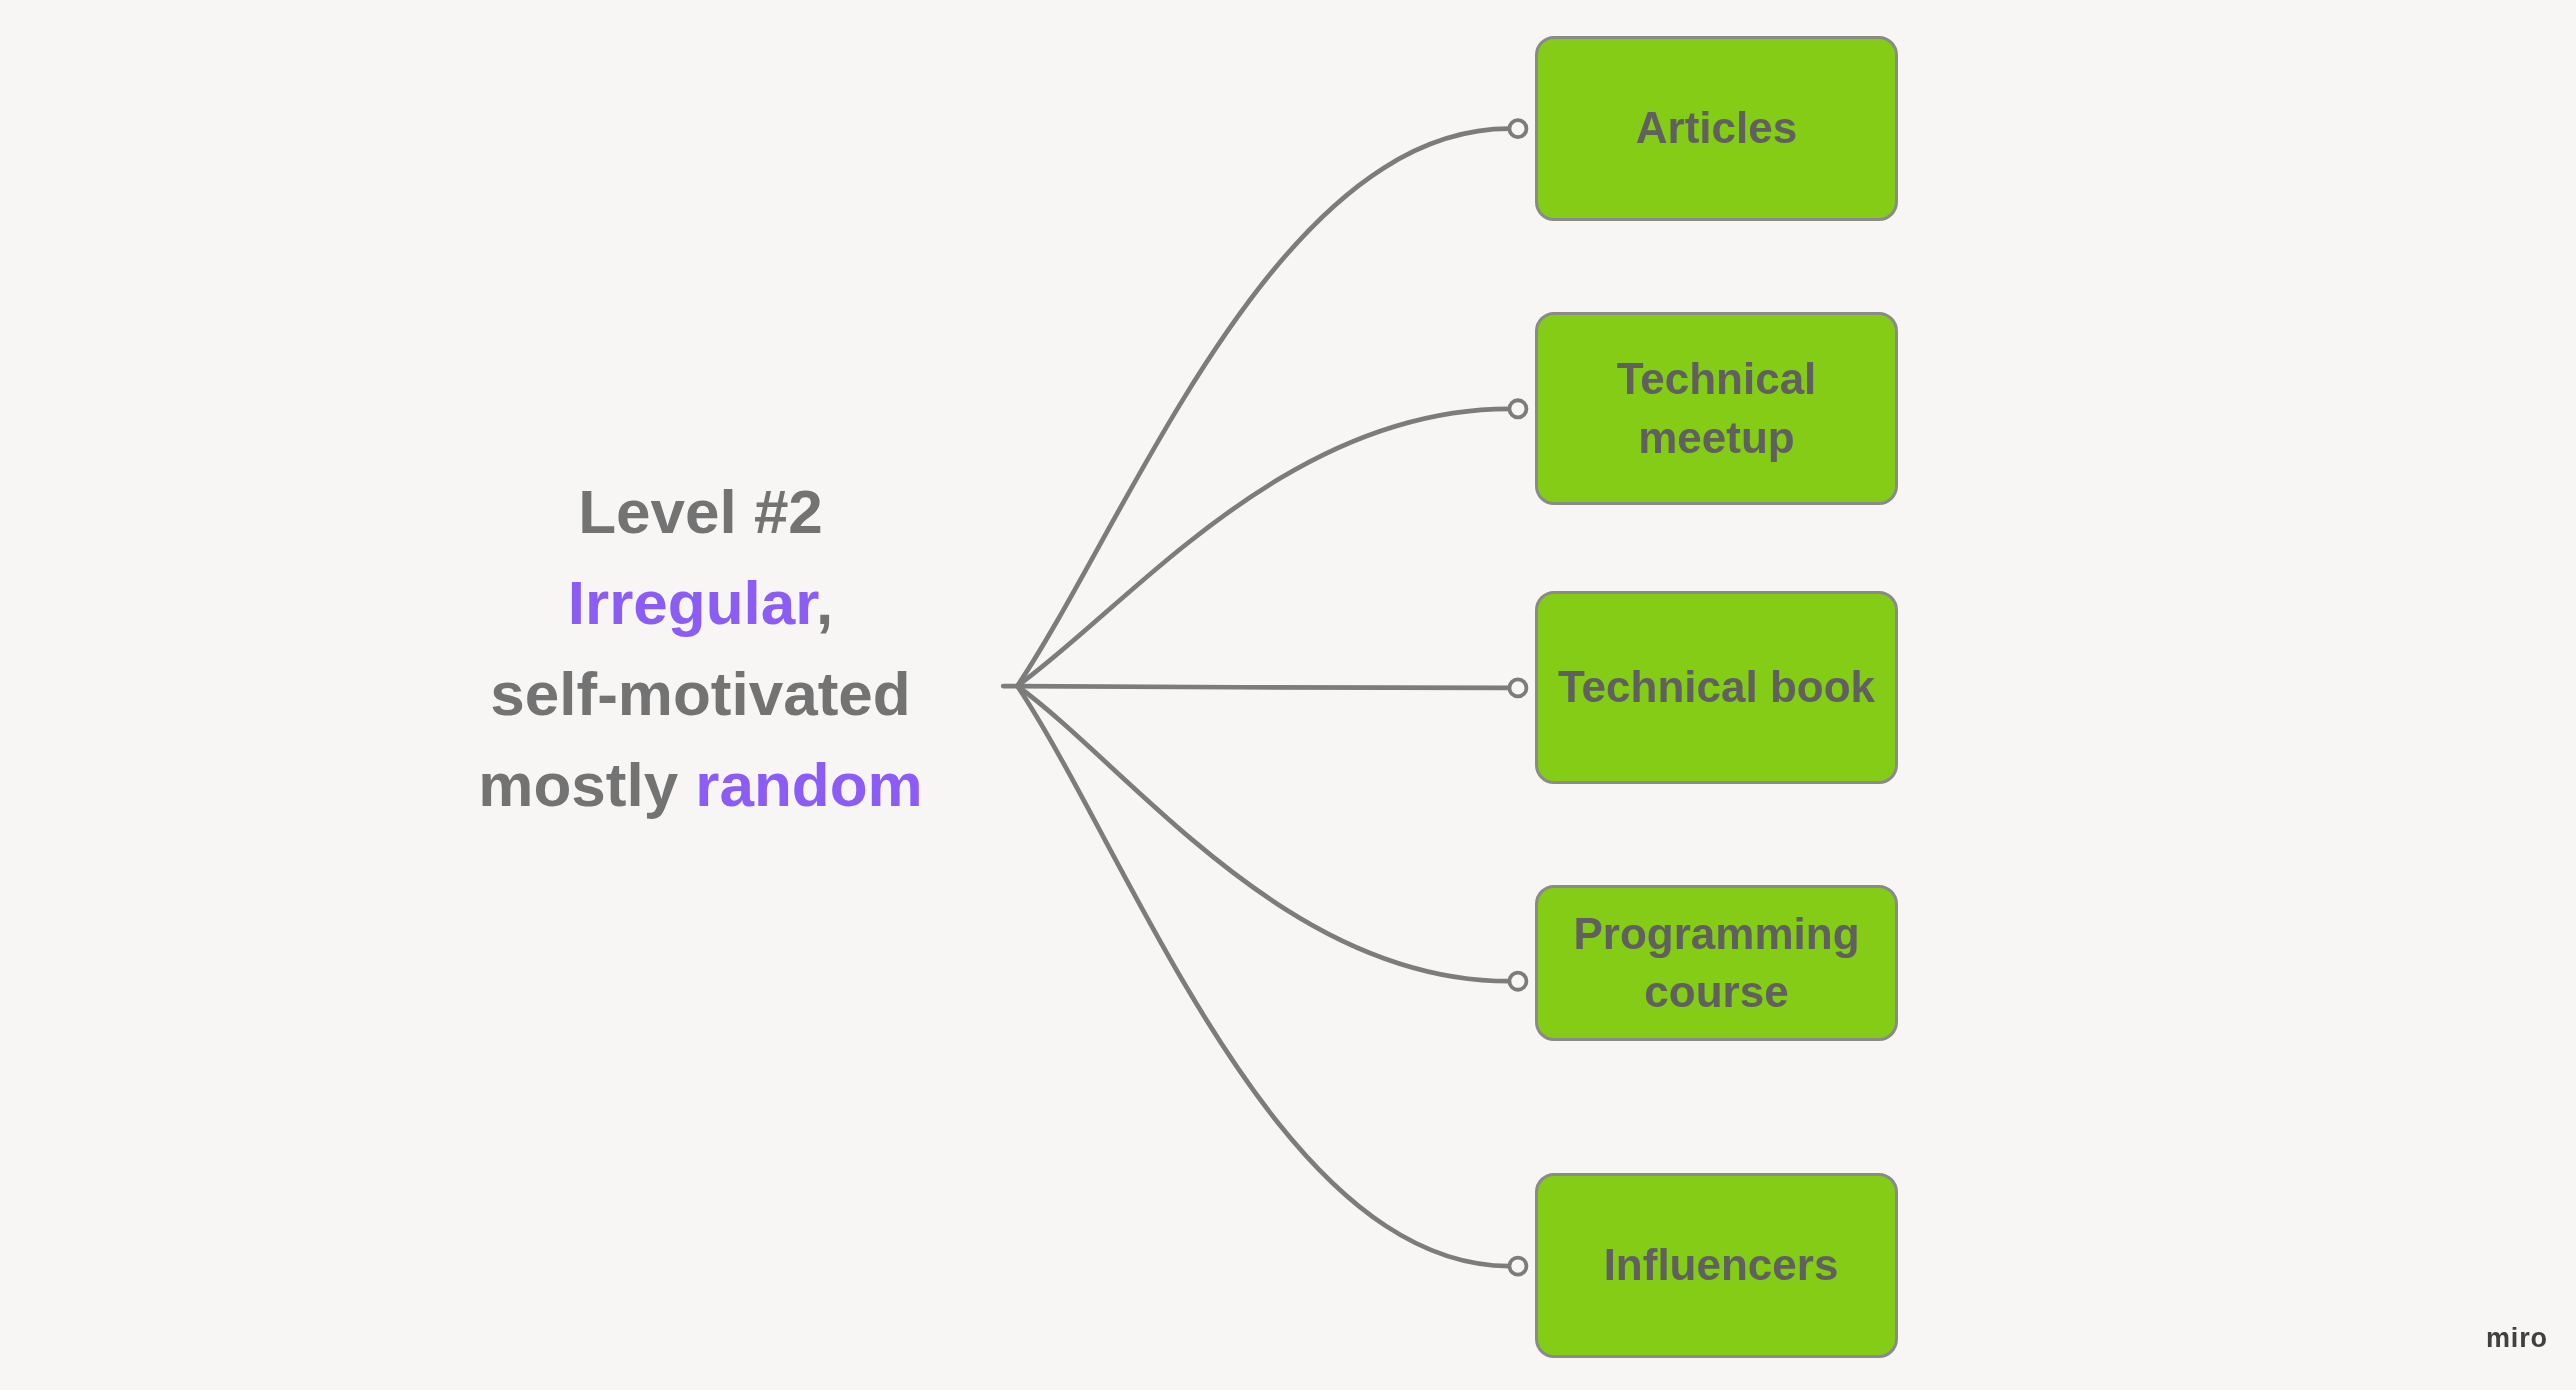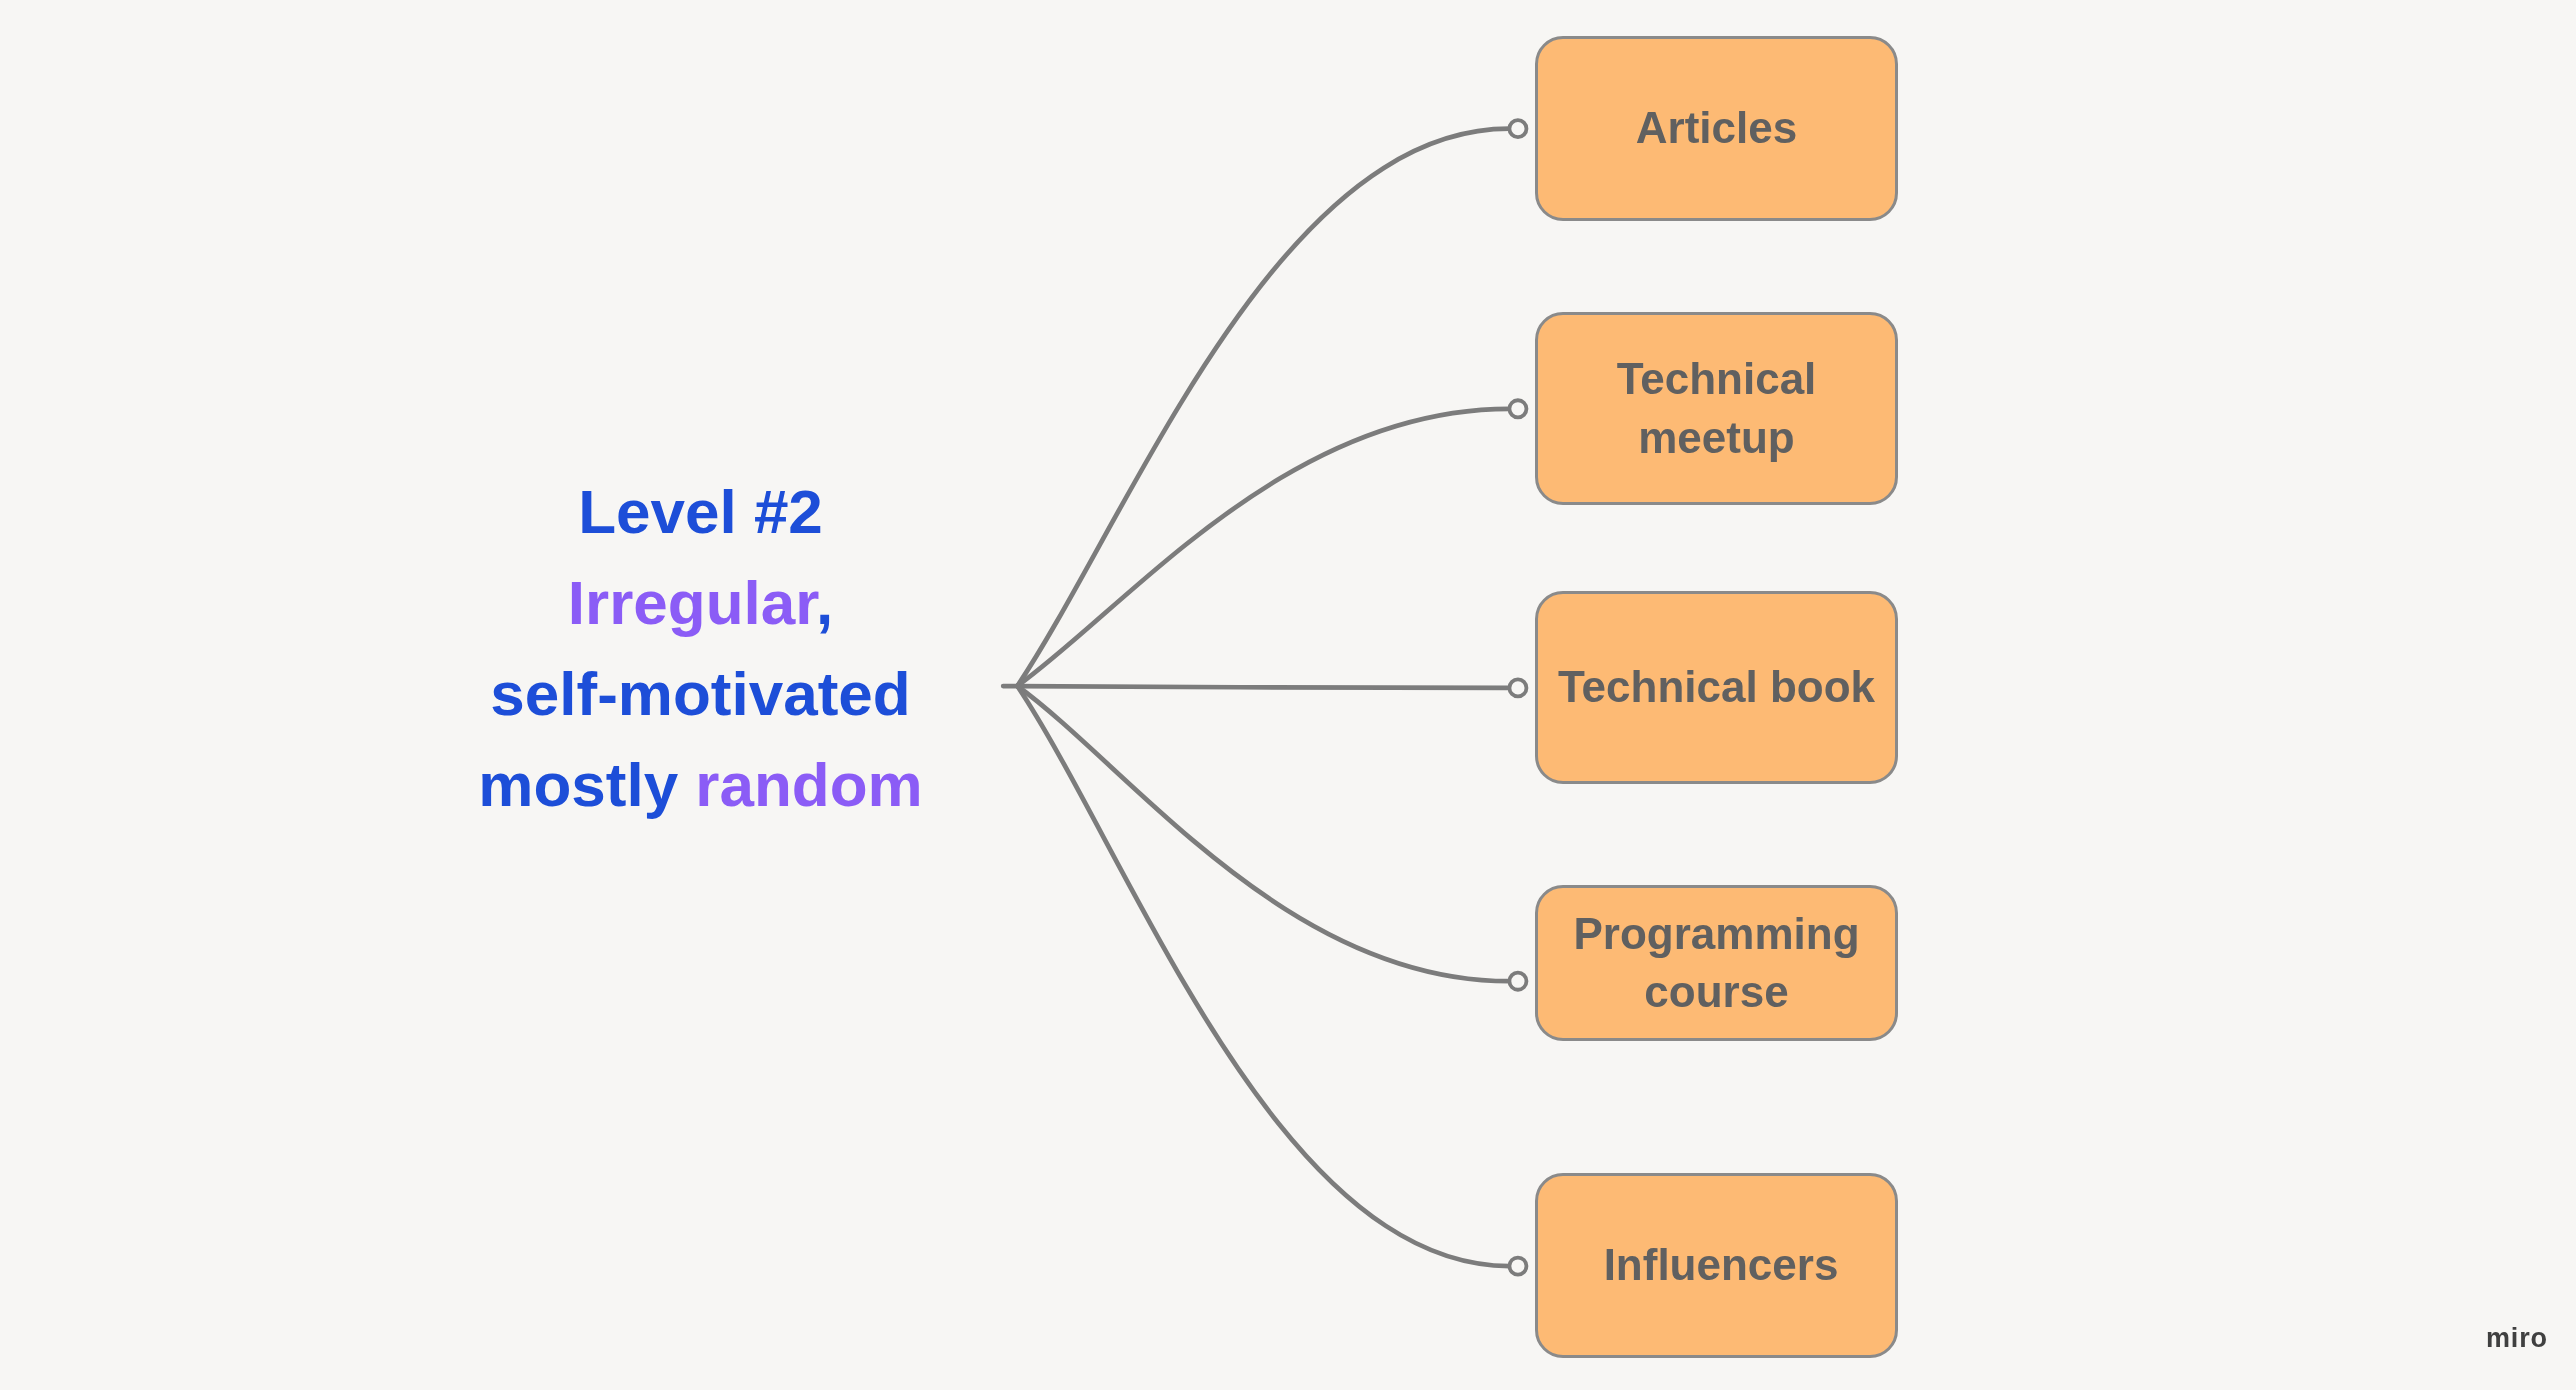--- a/index.html
+++ b/index.html
@@ -30,30 +30,30 @@
     position: absolute;
     left: 407px;
     top: 466px;
     width: 587px;
     text-align: center;
     font-size: 62px;
     font-weight: 700;
     line-height: 91px;
     cursor: default;
   }
-  .root-label .gray { color: #1d4ed8; }
+  .root-label .gray { color: #737373; }
   .root-label .dark { color: #8b5cf6; }
   .node {
     position: absolute;
     left: 1535px;
     width: 363px;
     box-sizing: border-box;
     border: 3.8px solid #8a8a8a;
-    border-radius: 28px;
-    background: #fdba74;
+    border-radius: 19px;
+    background: #84cc16;
     display: flex;
     align-items: center;
     justify-content: center;
     text-align: center;
     color: #606060;
     font-weight: 700;
     font-size: 44px;
     line-height: 1.32;
     padding: 7.6px 19px;
     cursor: default;

